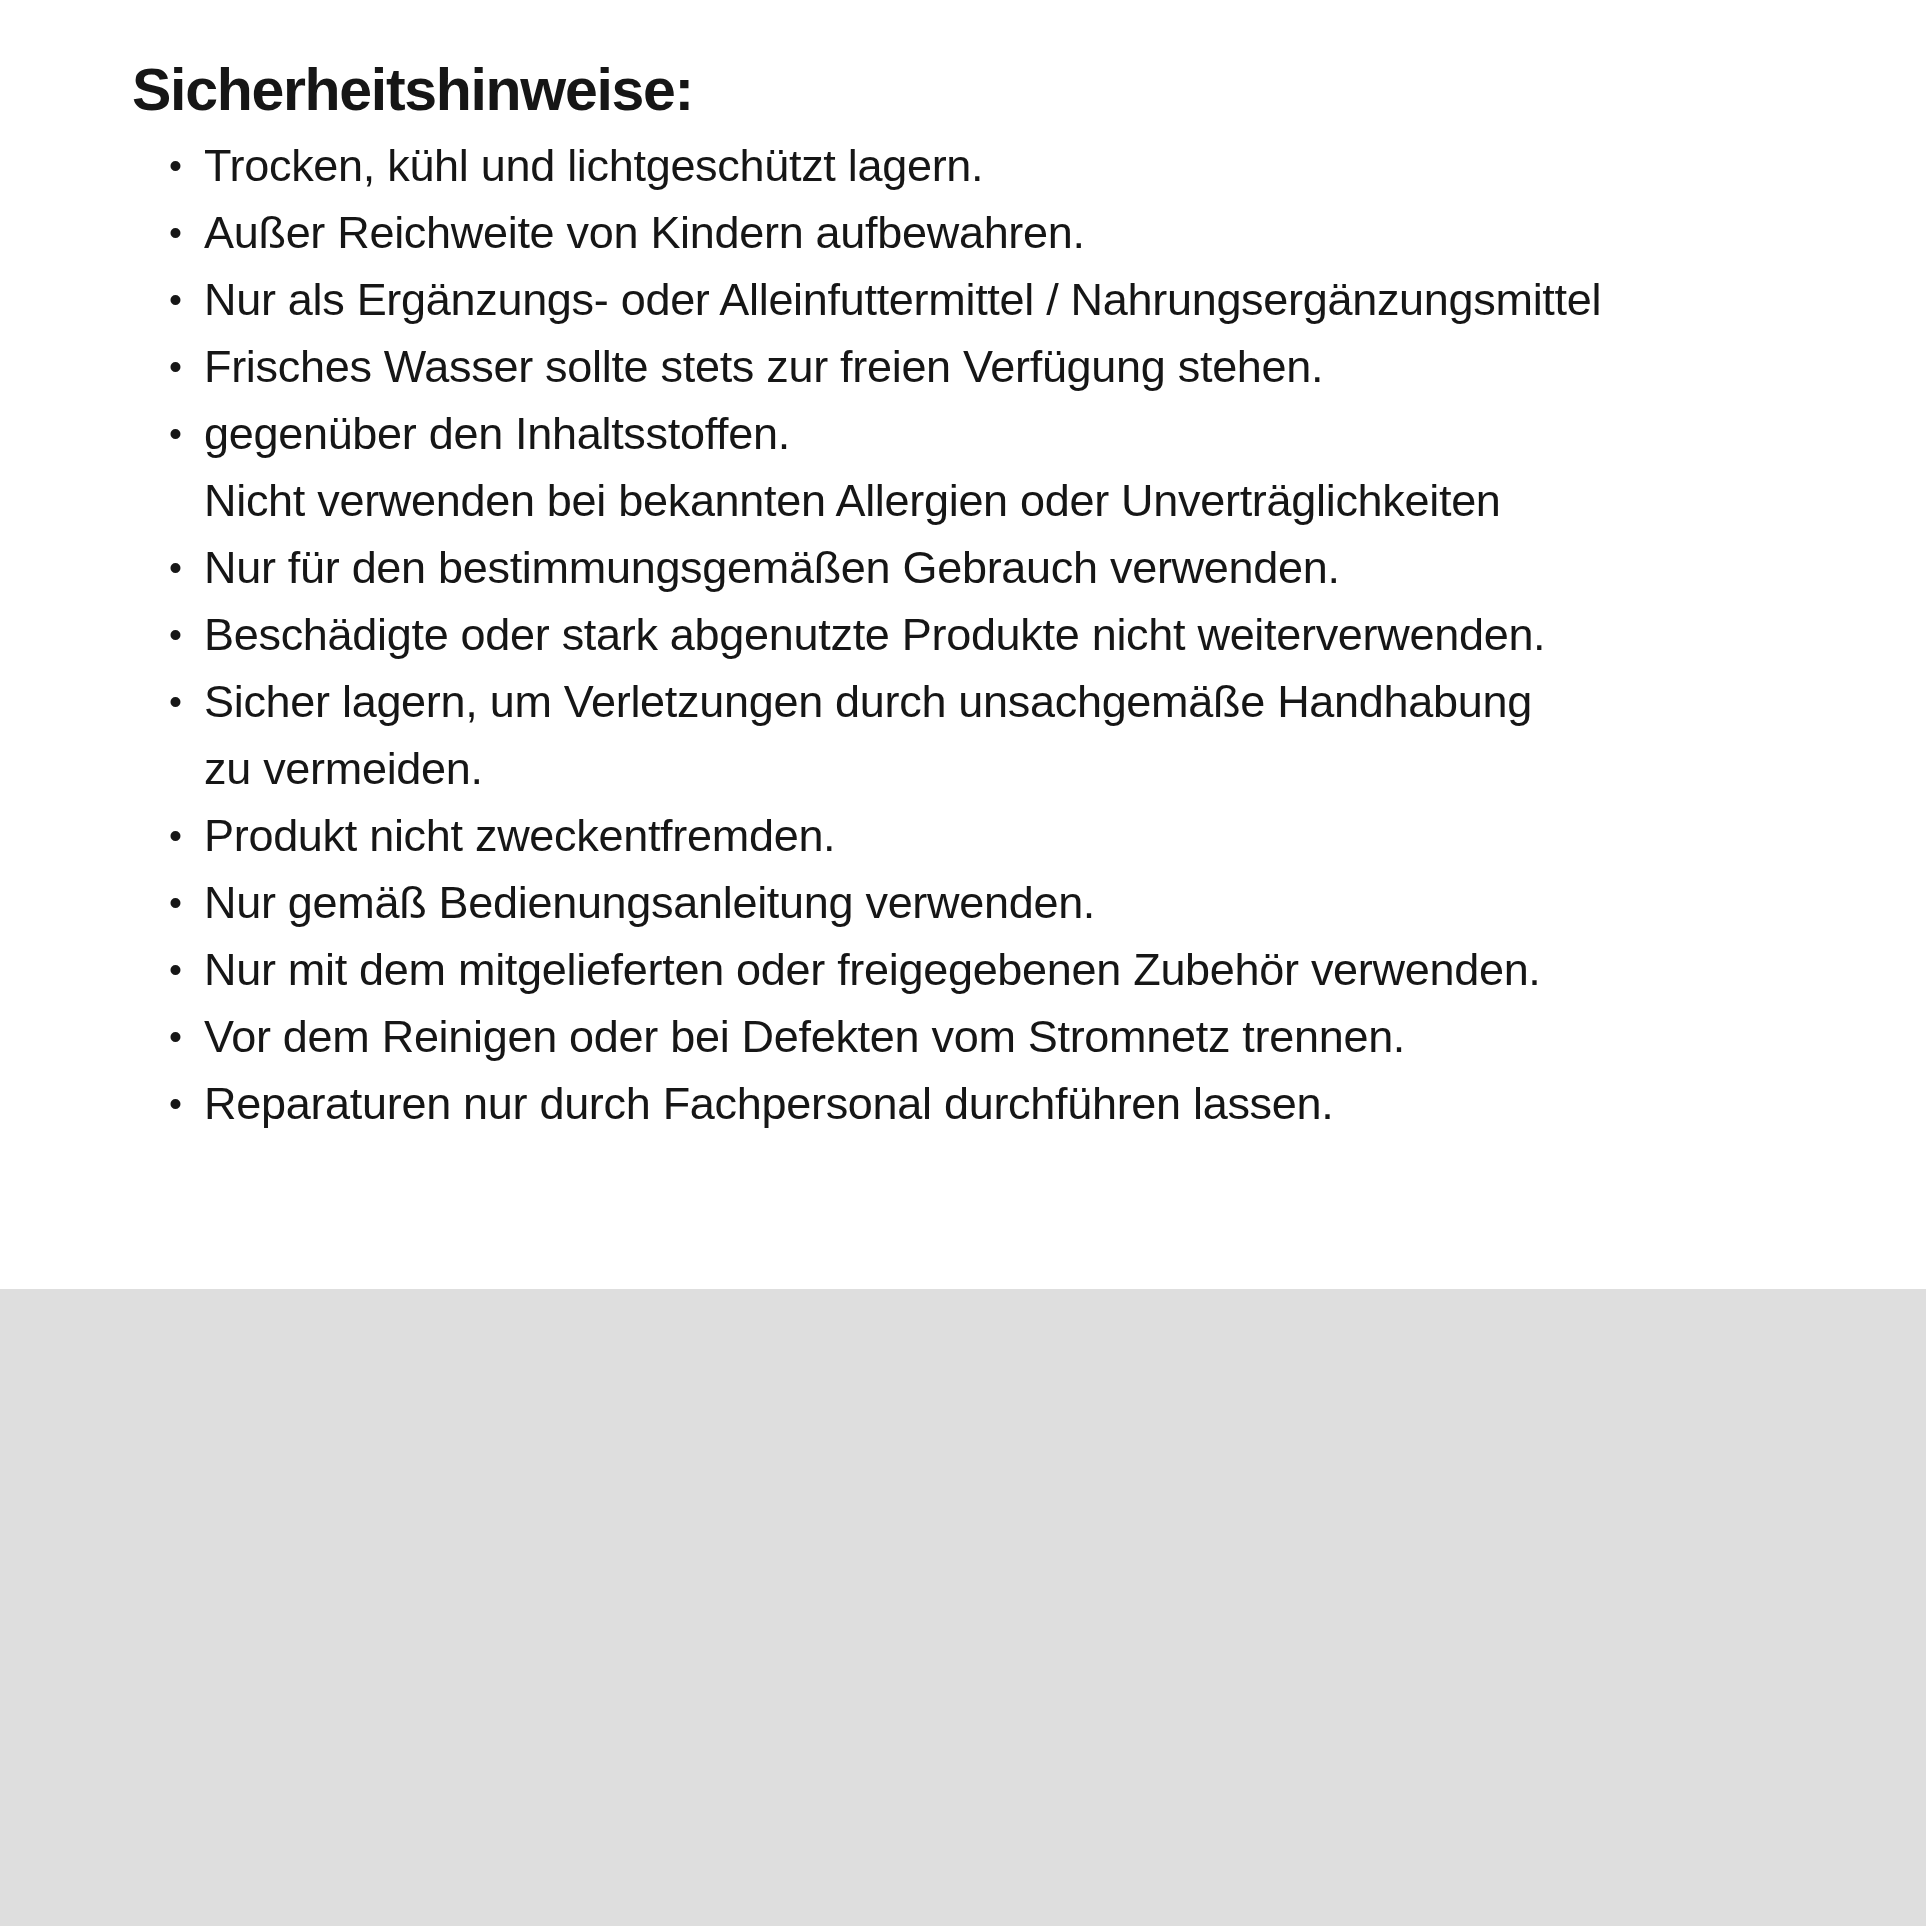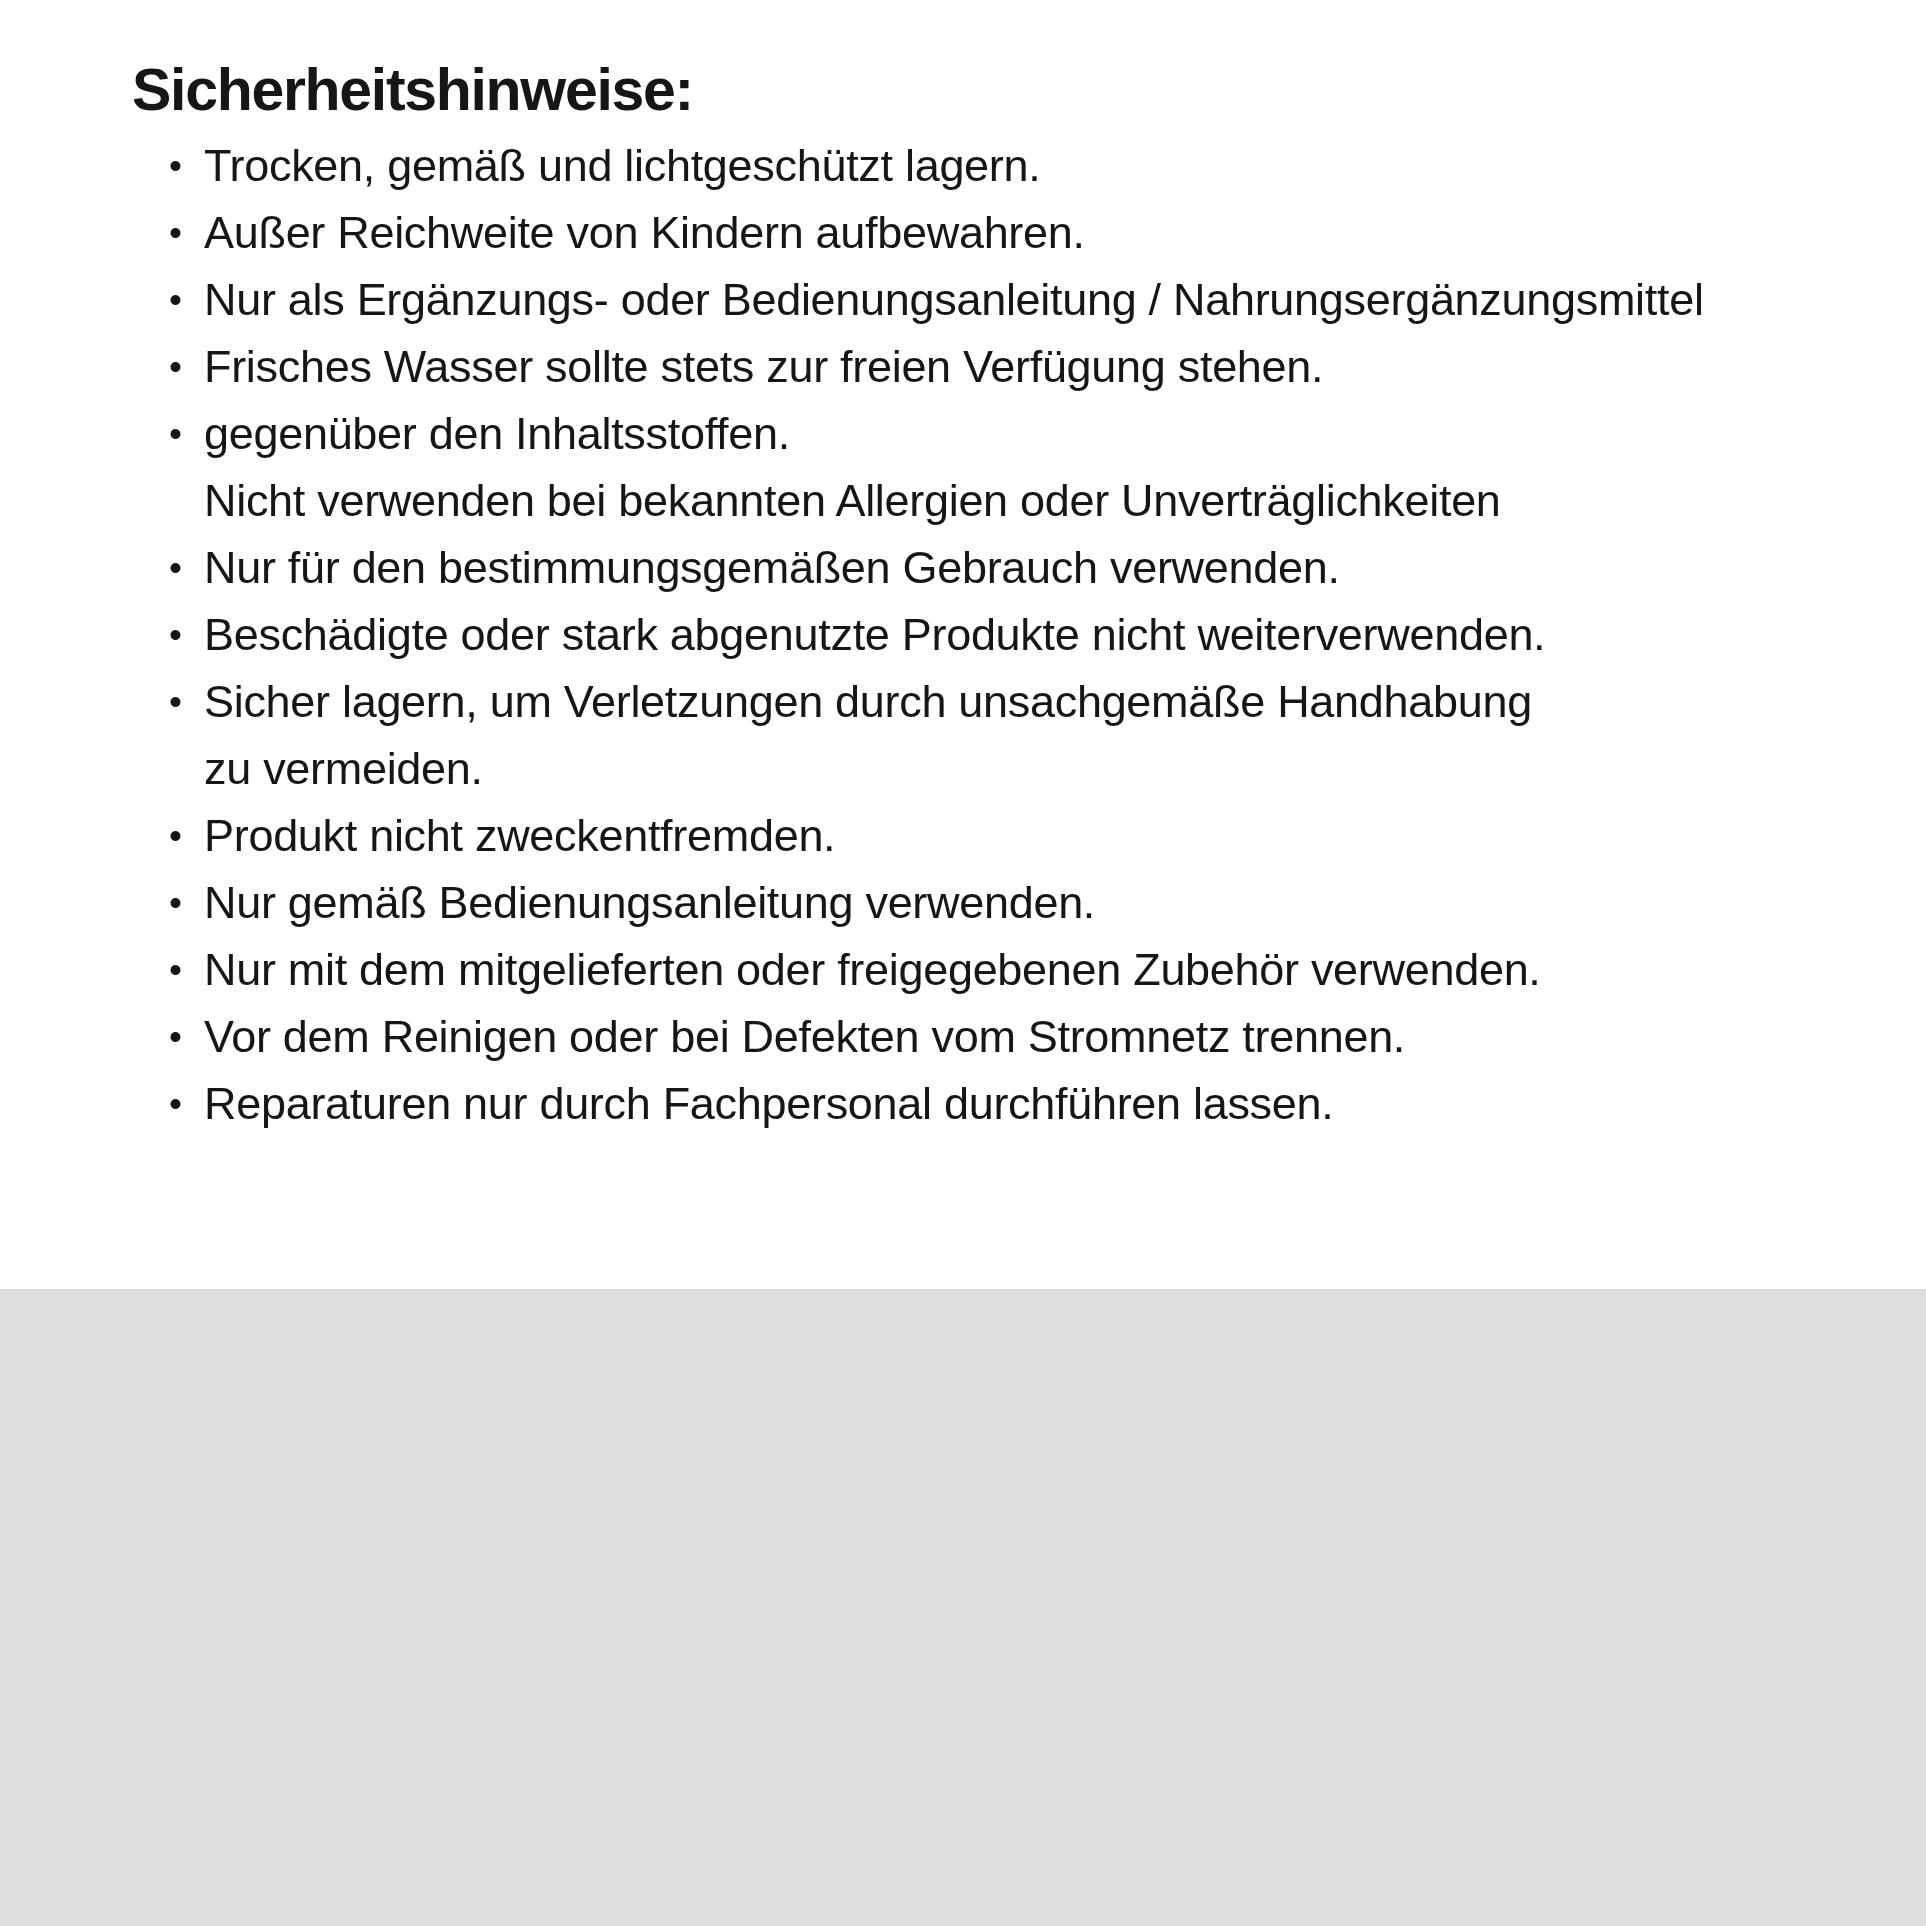--- a/index.html
+++ b/index.html
@@ -44,33 +44,33 @@
 </head>
 <body>
 
 <div class="top-section">
   <h1 class="de-title">Sicherheitshinweise:</h1>
 
   <div class="de-list">
     <div class="item">
       <span class="dot">•</span>
       <span class="txt">
-        <span class="ln">Trocken, gemäß und lichtgeschützt lagern.</span>
+        <span class="ln">Trocken, kühl und lichtgeschützt lagern.</span>
       </span>
     </div>
     <div class="item">
       <span class="dot">•</span>
       <span class="txt">
         <span class="ln">Außer Reichweite von Kindern aufbewahren.</span>
       </span>
     </div>
     <div class="item">
       <span class="dot">•</span>
       <span class="txt">
-        <span class="ln">Nur als Ergänzungs- oder Bedienungsanleitung / Nahrungsergänzungsmittel</span>
+        <span class="ln">Nur als Ergänzungs- oder Alleinfuttermittel / Nahrungsergänzungsmittel</span>
       </span>
     </div>
     <div class="item">
       <span class="dot">•</span>
       <span class="txt">
         <span class="ln">Frisches Wasser sollte stets zur freien Verfügung stehen.</span>
       </span>
     </div>
     <div class="item">
       <span class="dot">•</span>

